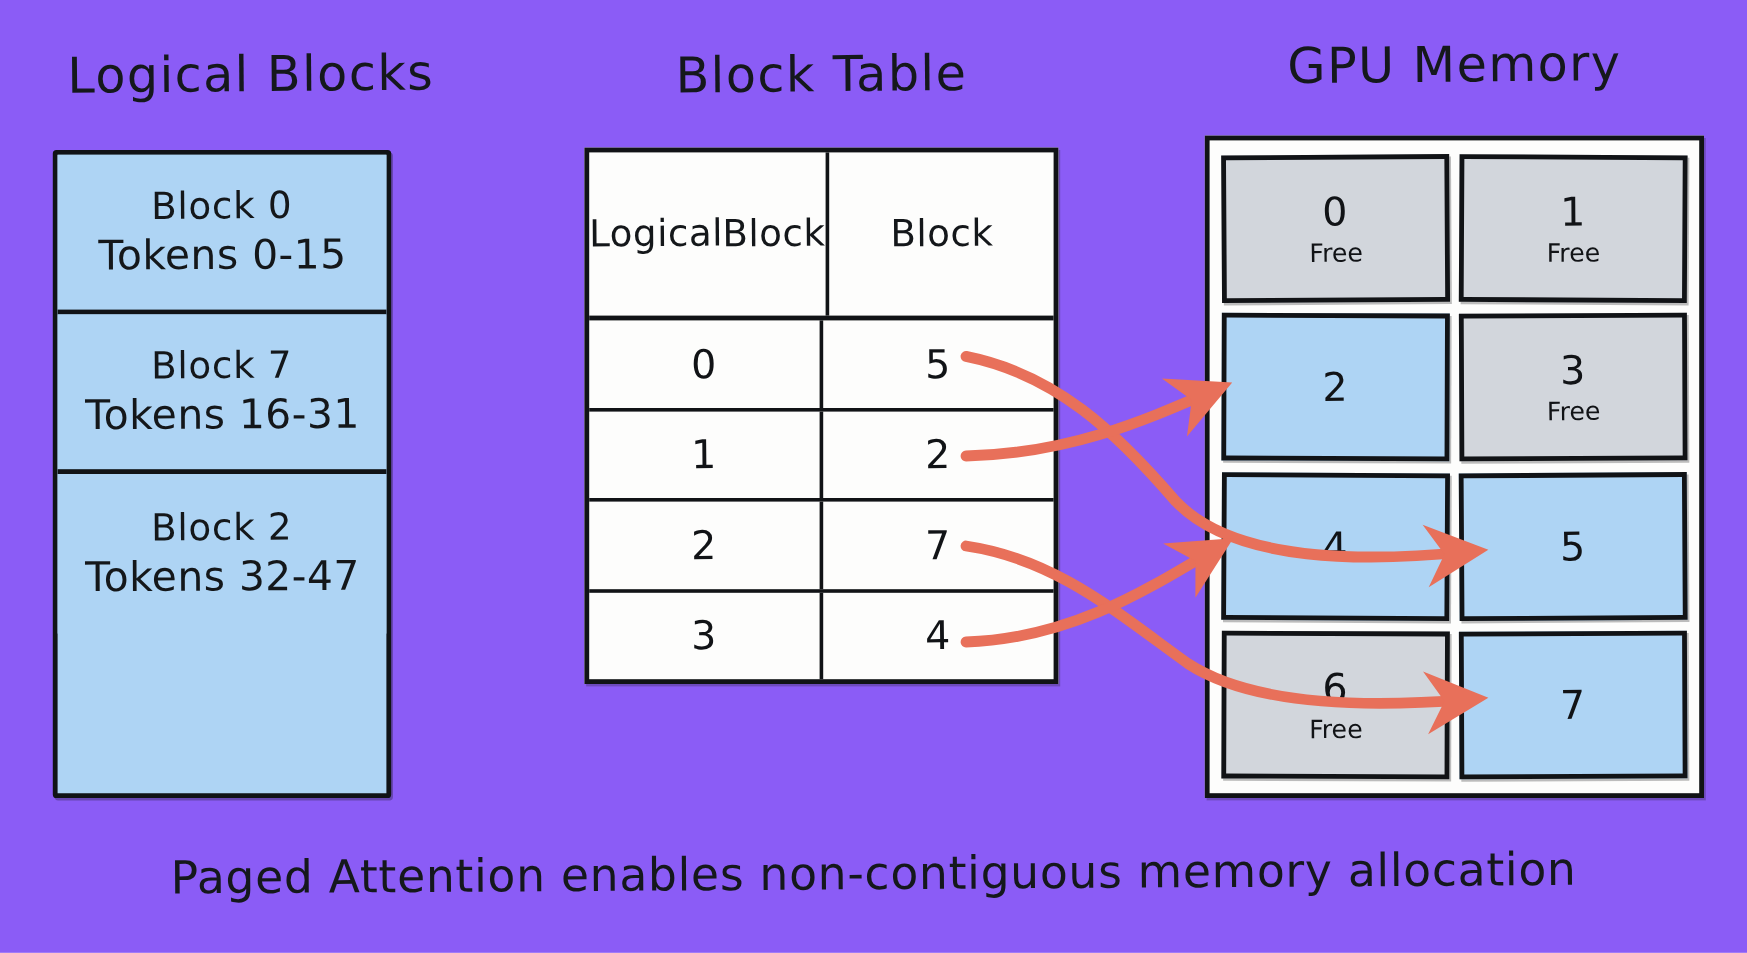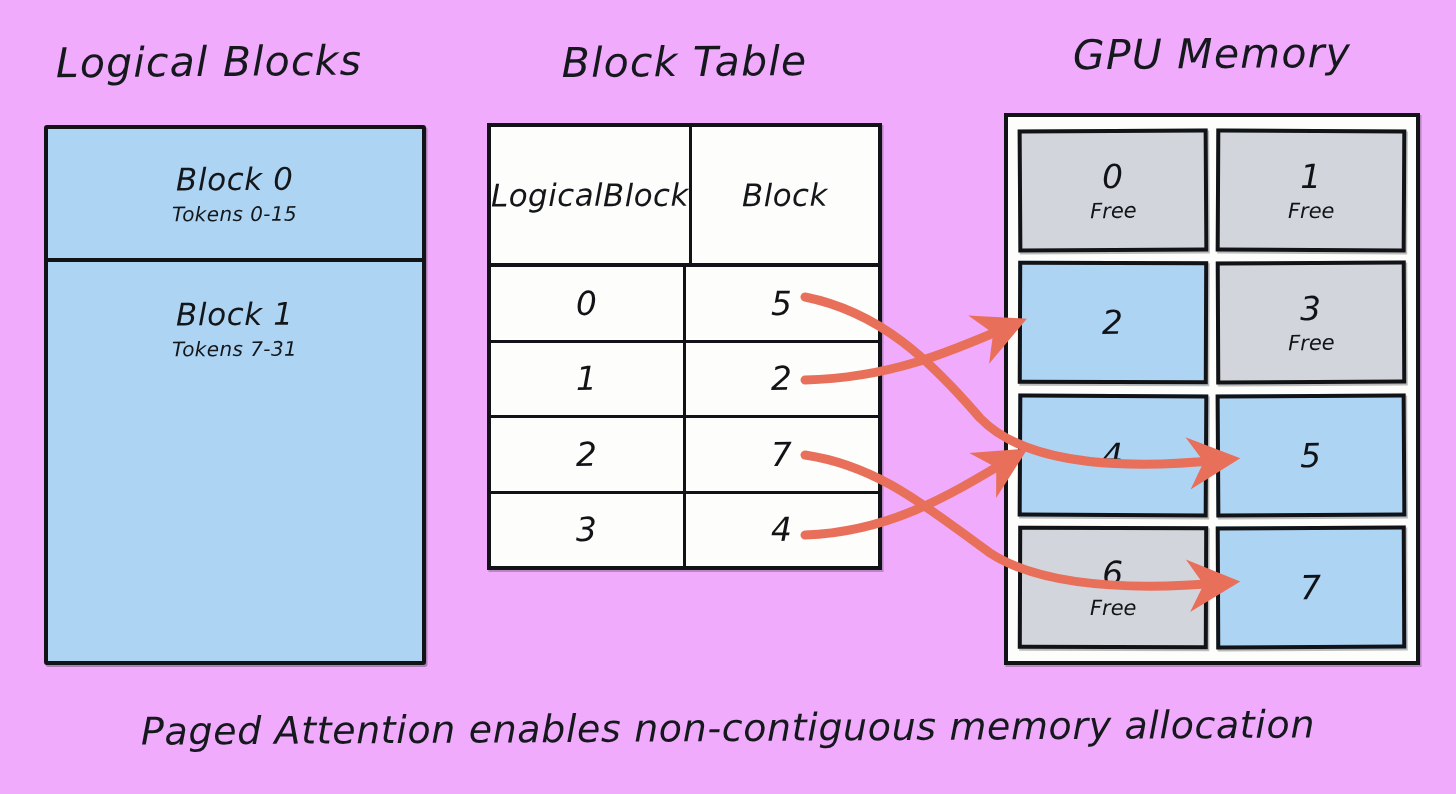--- a/index.html
+++ b/index.html
@@ -12,43 +12,42 @@
     width: 1456px;
     height: 794px;
     overflow: hidden;
     font-family: "DejaVu Sans", sans-serif;
     color: #111111;
   }
   #canvas {
     position: relative;
     width: 1456px;
     height: 794px;
-    background: #f0abfc;
-    font-style: italic;
+    background: #8b5cf6;
   }
 
   
   .col-title {
     position: absolute;
     font-family: "DejaVu Sans", sans-serif;
     font-size: 41px;
     font-weight: 400;
     letter-spacing: 1.2px;
     color: #15181c;
     text-align: center;
     white-space: nowrap;
     transform: rotate(-0.5deg);
   }
 
   
   #logical-blocks {
     position: absolute;
     left: 44px;
     top: 125px;
-    width: 382px;
+    width: 282px;
     height: 540px;
     border: 4px solid #111316;
     border-radius: 3px;
     box-sizing: border-box;
     background: #aed4f4;
     box-shadow: 1.5px 2px 0 rgba(20,20,20,0.30);
   }
   .logical-cell {
     position: relative;
     height: 25%;
@@ -62,21 +61,21 @@
   }
   .logical-cell:last-child { border-bottom: none; }
   .logical-cell .lc-title {
     font-size: 31px;
     letter-spacing: 0.6px;
     color: #14171a;
     line-height: 1.1;
     transform: rotate(-0.4deg);
   }
   .logical-cell .lc-sub {
-    font-size: 20px;
+    font-size: 34px;
     letter-spacing: 0.4px;
     color: #14171a;
     margin-top: 6px;
     line-height: 1.1;
     transform: rotate(-0.3deg);
   }
 
   
   #block-table {
     position: absolute;
@@ -218,24 +217,28 @@
   <div class="col-title" style="left:1004px; top:30px; width:416px;">GPU Memory</div>
 
   <div id="logical-blocks">
 
     <div class="logical-cell">
       <div class="lc-title">Block 0</div>
       <div class="lc-sub">Tokens 0-15</div>
     </div>
 
     <div class="logical-cell">
-      <div class="lc-title">Block 1</div>
-      <div class="lc-sub">Tokens 7-31</div>
-    </div>
-
+      <div class="lc-title">Block 7</div>
+      <div class="lc-sub">Tokens 16-31</div>
+    </div>
+
+    <div class="logical-cell">
+      <div class="lc-title">Block 2</div>
+      <div class="lc-sub">Tokens 32-47</div>
+    </div>
 
 
   </div>
 
   <div id="block-table">
 
     <div class="bt-head-row">
       <div class="bt-cell left">
         <div class="bt-head">Logical</div>
         <div class="bt-head">Block</div>

